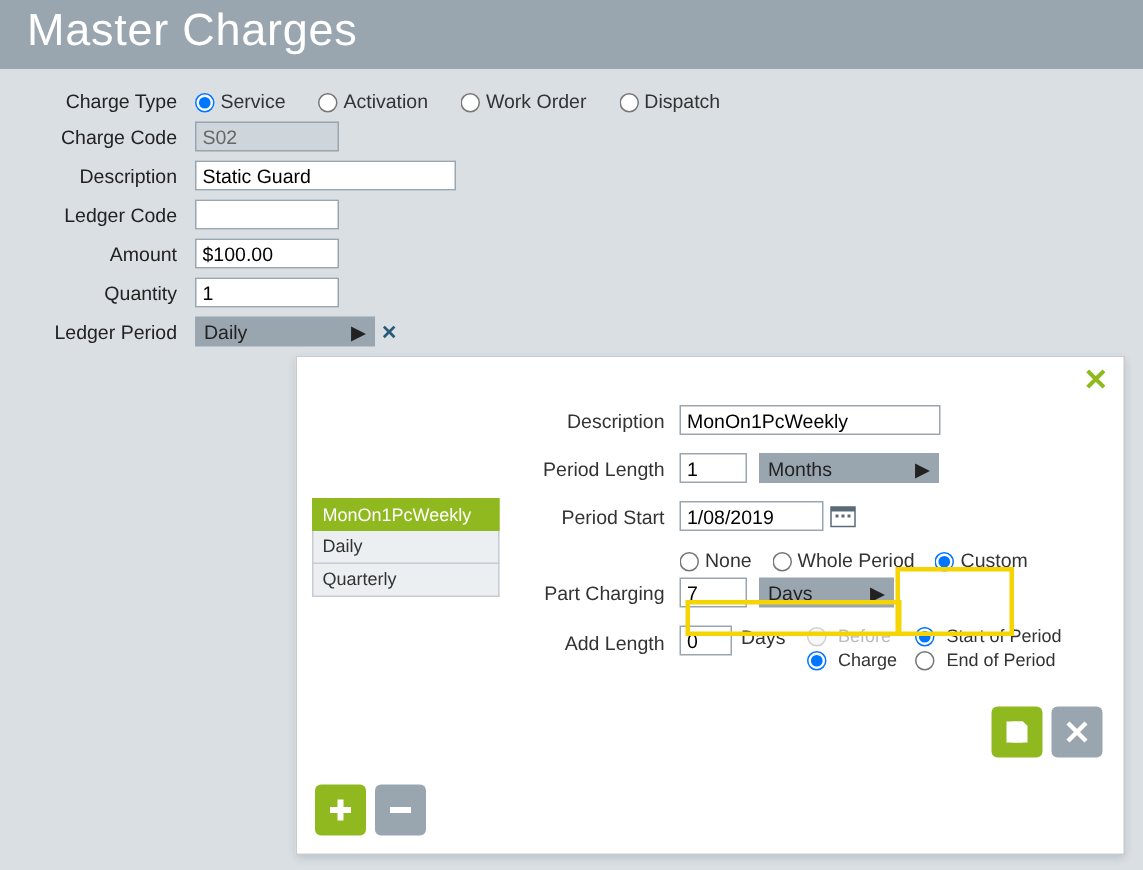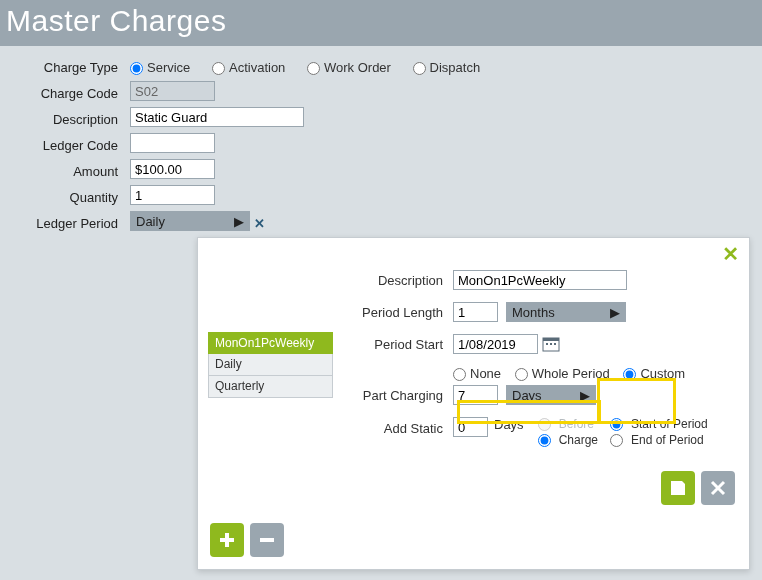--- a/index.html
+++ b/index.html
@@ -11,52 +11,52 @@
     width: 762px;
     height: 580px;
     position: relative;
     color: #333;
   }
   .title-bar {
     background: #9aa6af;
     height: 46px;
     display: flex;
     align-items: flex-start;
-    padding: 4px 6px;
+    padding: 4px 18px;
   }
   .title-bar h1 {
     margin: 0;
     font-size: 30px;
     font-weight: normal;
     color: #fff;
     letter-spacing: 0.5px;
   }
   .form-area { padding: 14px 10px 10px 10px; }
   .row {
     display: flex;
-    align-items: flex-end;
+    align-items: center;
     margin-bottom: 6px;
   }
   .lbl {
     width: 120px;
     text-align: right;
     padding-right: 12px;
     font-size: 13px;
     color: #222;
   }
   .radio-group label { margin-right: 18px; font-size: 13px; }
   input[type="text"] {
     height: 20px;
     border: 1px solid #9aa6af;
     padding: 1px 4px;
     font-size: 13px;
     background: #fff;
   }
   input[type="text"].ro { background: #cfd6db; color: #666; }
-  .w85 { width: 85px; }
+  .w85 { width: 96px; }
   .w175 { width: 174px; }
   .w45 { width: 45px; }
 
   .dropdown {
     display: inline-flex;
     align-items: center;
     background: #9aa6af;
     color: #222;
     height: 20px;
     padding: 0 6px;
@@ -269,21 +269,21 @@
         <div class="dlbl">Part Charging</div>
         <input type="text" class="w45" value="7" style="">
         <div style="width:8px"></div>
         <div class="dropdown small" style="width:90px">
           <span>Days</span>
           <span class="arrow">▶</span>
         </div>
       </div>
 
       <div class="detail-row" style="align-items:flex-start;">
-        <div class="dlbl" style="padding-top:4px;">Add Static</div>
+        <div class="dlbl" style="padding-top:4px;">Add Length</div>
         <input type="text" class="w30" value="0" style="">
         <span style="margin:0 6px;">Days</span>
         <div class="add-charges-sub">
           <span class="radio-col disabled-lbl">
               <input type="radio" name="ba" disabled="" style="">
               <span>Before</span>
             </span>
           <span class="radio-col">
               <input type="radio" name="ba" checked="" style="">
               <span>Charge</span>

